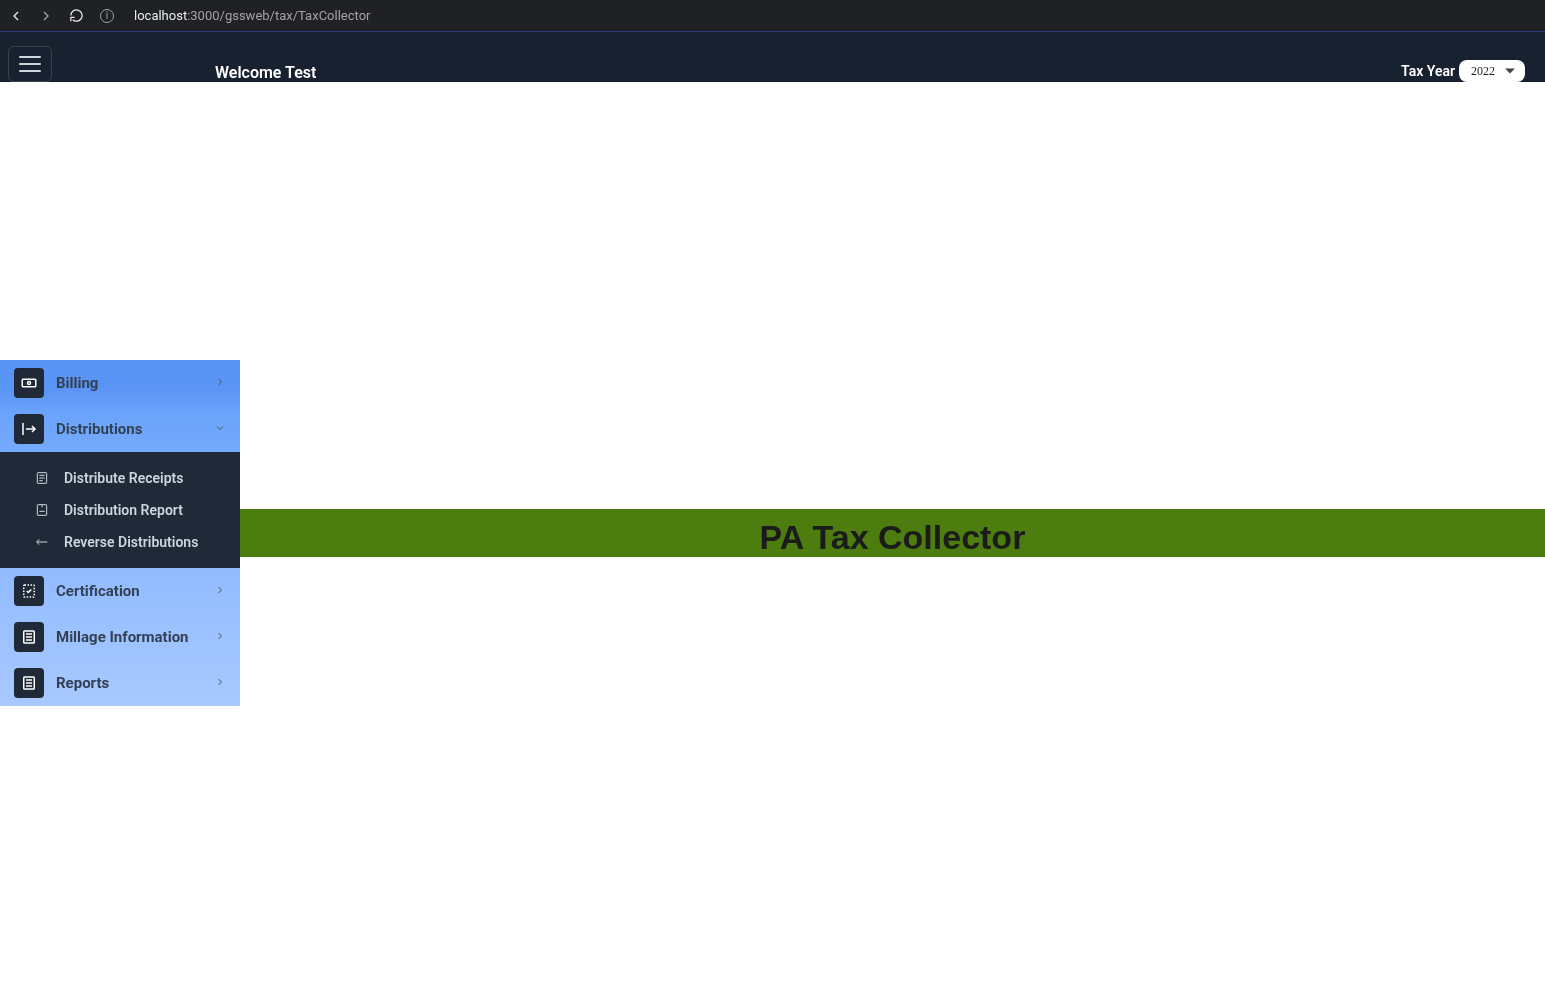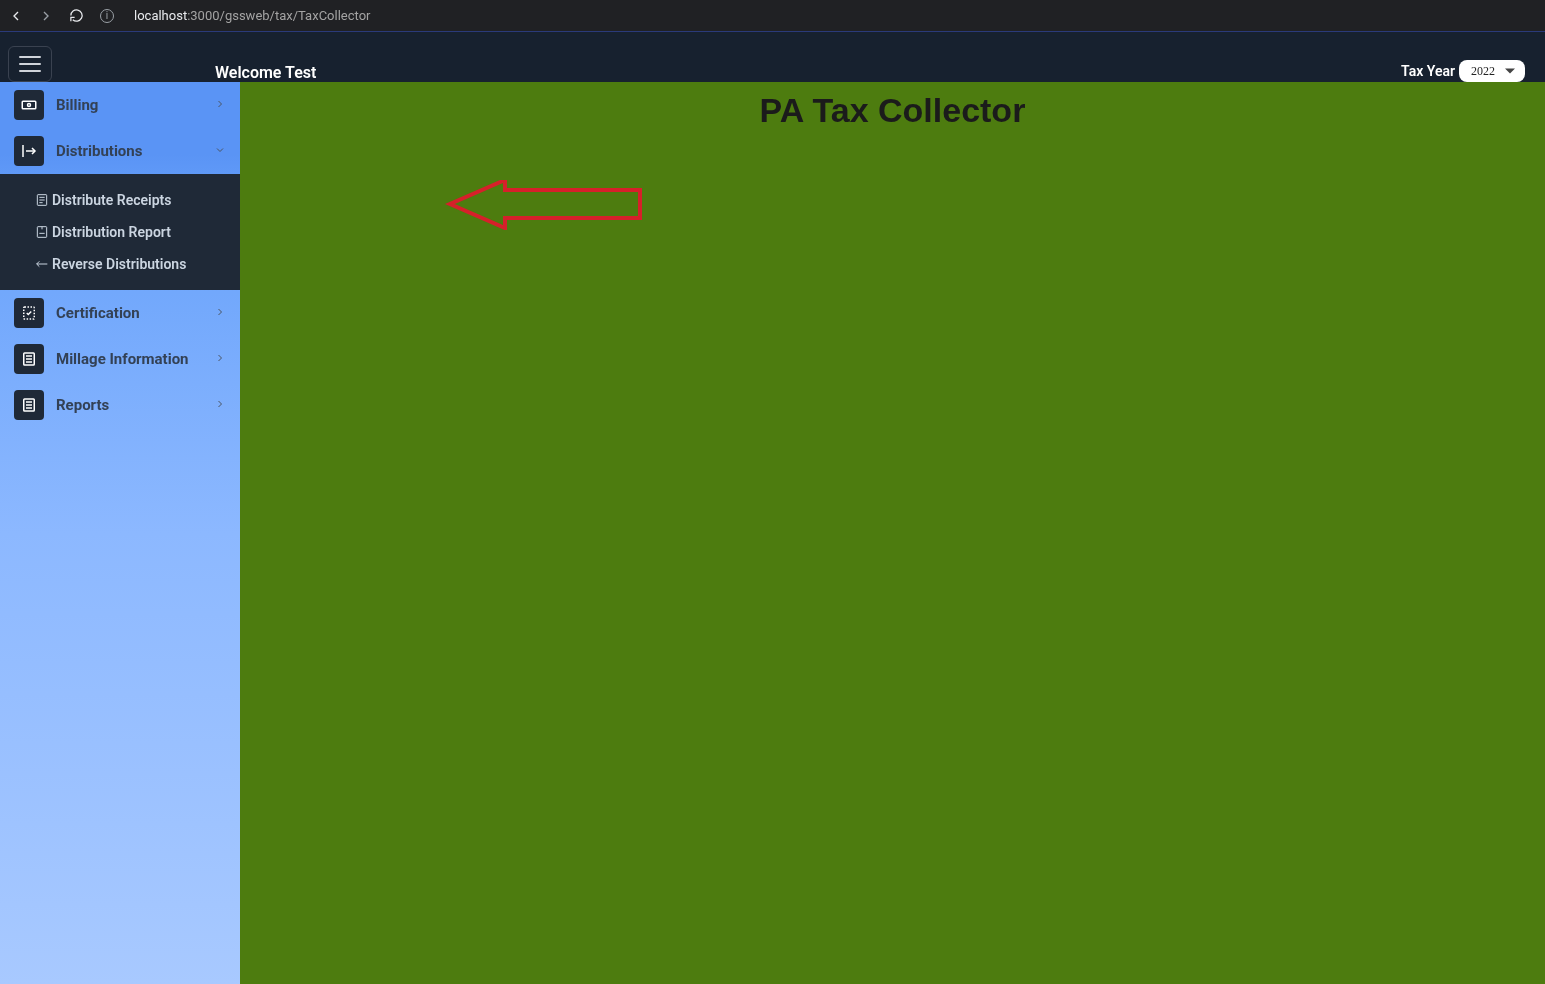--- a/index.html
+++ b/index.html
@@ -53,21 +53,21 @@
     position:relative;
     font-family:Liberation Serif, serif;
   }
   .select-wrap { position:relative; }
   .select-wrap::after {
     content:""; position:absolute; right:10px; top:50%; transform:translateY(-50%);
     width:0;height:0;border-left:5px solid transparent;border-right:5px solid transparent;border-top:5px solid #444;
     pointer-events:none;
   }
 
-  .body-row { flex:1; display:flex; overflow:hidden;}
+  .body-row { flex:1; display:flex; overflow:hidden;align-items:center;}
   .sidebar {
     width:240px;
     background: linear-gradient(180deg, #5a94f5 0%, #5a94f5 8%, #6aa3fb 15%, #8cb8ff 50%, #a8c9ff 100%);
     overflow-y:auto;
   }
   .nav-item {
     display:flex; align-items:center;
     height:46px;
     padding:0 14px;
     gap:12px;
@@ -79,21 +79,21 @@
   .nav-item .icon-box {
     width:30px;height:30px;background:#1f2937;border-radius:4px;
     display:flex;align-items:center;justify-content:center;color:#fff;flex-shrink:0;
   }
   .nav-item .icon-box svg { width:18px;height:18px;stroke:#fff;fill:none;stroke-width:2;}
   .nav-item .chev { margin-left:auto; color:#4b5563; }
   .nav-item .chev svg {width:12px;height:12px;stroke:currentColor;fill:none;stroke-width:2;}
 
   .submenu { background:#1f2937; padding:10px 0;}
   .sub-item {
-    display:flex; align-items:center; gap:2px;
+    display:flex; align-items:center; gap:14px;
     padding:8px 14px 8px 34px;
     color:#cbd5e1; font-weight:600; font-size:14px;
     cursor:pointer;
   }
   .sub-item svg { width:16px;height:16px;stroke:#cbd5e1;fill:none;stroke-width:1.5;flex-shrink:0;}
 
   .main {
     flex:1;
     position:relative;
     background:#4d7c0f;

